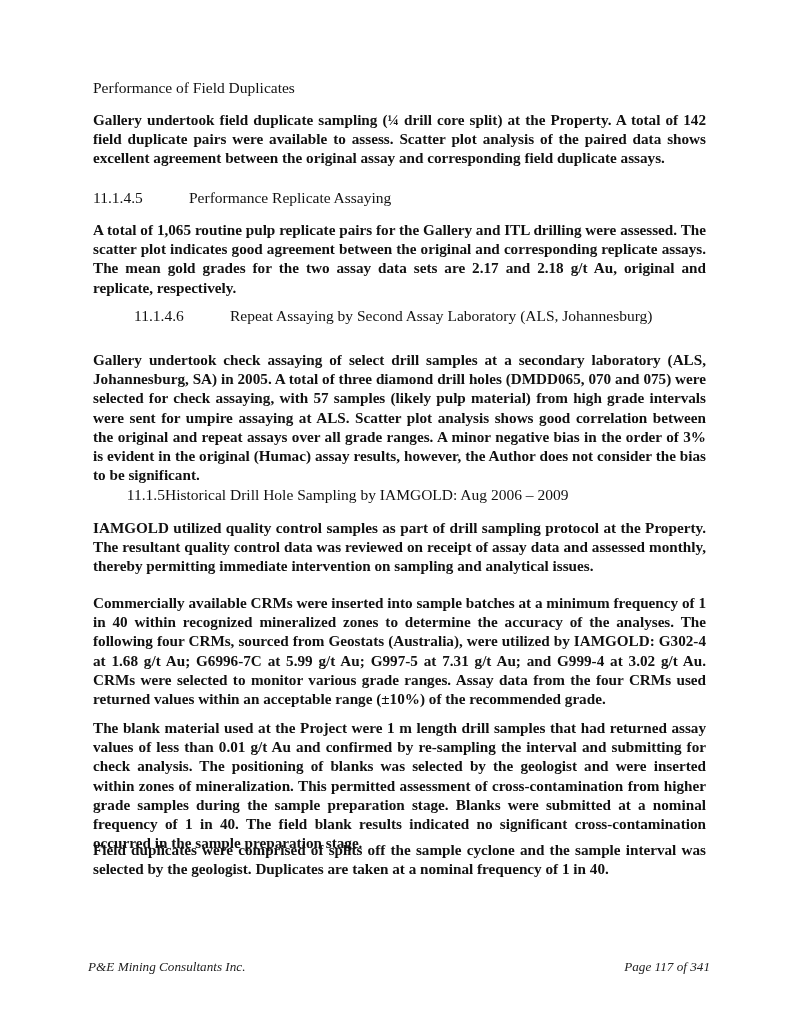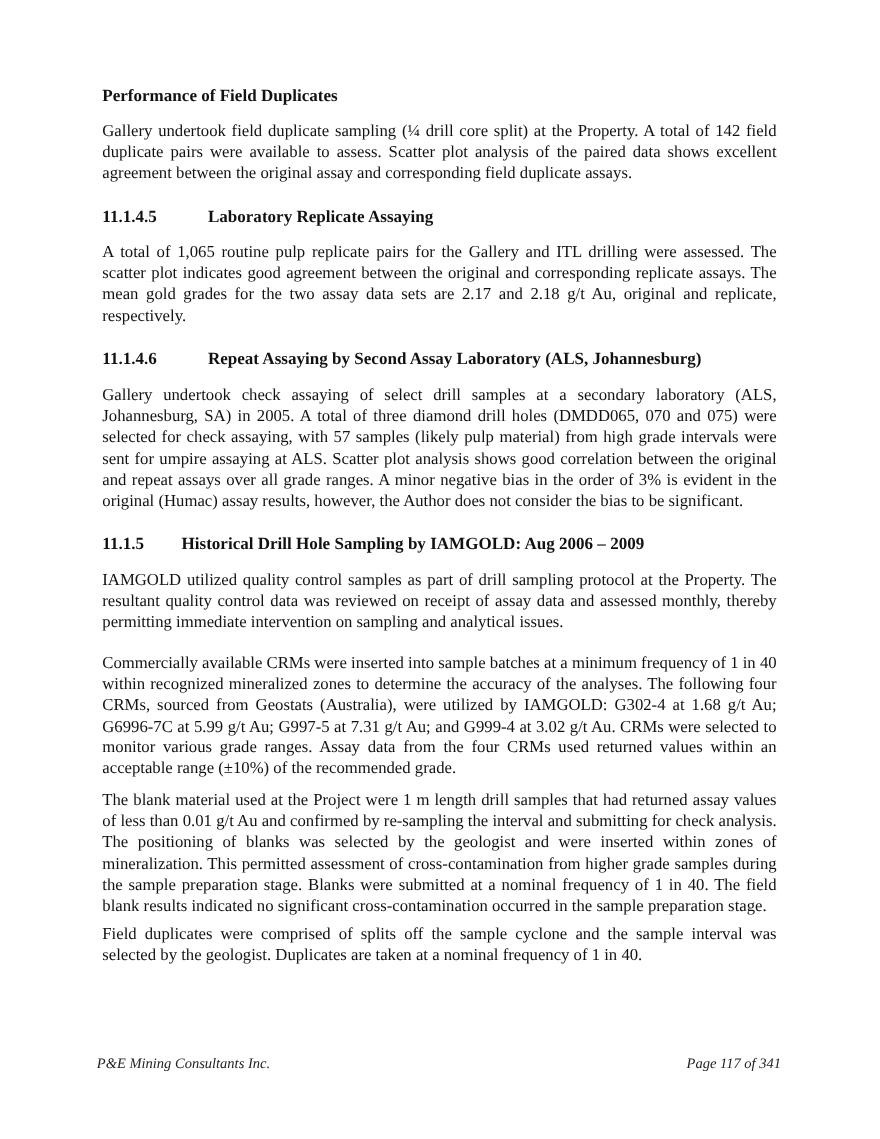--- a/index.html
+++ b/index.html
@@ -17,40 +17,42 @@
     }
     .page {
       position: absolute;
       left: 93px;
       top: 0;
       width: 613px;
     }
     .heading {
       position: absolute;
       left: 0;
-      font-weight: bold;
+      font-weight: normal;
       font-size: 15.5px;
       line-height: 19px;
       white-space: nowrap;
     }
     .heading .num {
       display: inline-block;
       width: 96px;
     }
     .heading .num.short {
       width: 72px;
+      text-align: right;
     }
     .para {
       position: absolute;
       left: 0;
       width: 613px;
       font-size: 15.2px;
       line-height: 19.2px;
       text-align: justify;
       margin: 0;
+      font-weight: bold;
     }
     .footer {
       position: absolute;
       left: 88px;
       width: 622px;
       top: 958px;
       font-style: italic;
       font-size: 13.2px;
       line-height: 17px;
       color: #222222;
@@ -63,25 +65,25 @@
 <body>
 
 <div class="page">
 
   <div class="heading" style="top:78px;">
     <span>Performance of Field Duplicates</span>
   </div>
   <p class="para" style="top:110px;">Gallery undertook field duplicate sampling (¼ drill core split) at the Property. A total of 142 field duplicate pairs were available to assess. Scatter plot analysis of the paired data shows excellent agreement between the original assay and corresponding field duplicate assays.</p>
 
   <div class="heading" style="top:188px;">
-    <span class="num">11.1.4.5</span><span>Laboratory Replicate Assaying</span>
+    <span class="num">11.1.4.5</span><span>Performance Replicate Assaying</span>
   </div>
   <p class="para" style="top:220px;">A total of 1,065 routine pulp replicate pairs for the Gallery and ITL drilling were assessed. The scatter plot indicates good agreement between the original and corresponding replicate assays. The mean gold grades for the two assay data sets are 2.17 and 2.18 g/t Au, original and replicate, respectively.</p>
 
-  <div class="heading" style="top:317px;">
+  <div class="heading" style="top:306px;margin-left:41px;">
     <span class="num">11.1.4.6</span><span>Repeat Assaying by Second Assay Laboratory (ALS, Johannesburg)</span>
   </div>
   <p class="para" style="top:350px;">Gallery undertook check assaying of select drill samples at a secondary laboratory (ALS, Johannesburg, SA) in 2005. A total of three diamond drill holes (DMDD065, 070 and 075) were selected for check assaying, with 57 samples (likely pulp material) from high grade intervals were sent for umpire assaying at ALS. Scatter plot analysis shows good correlation between the original and repeat assays over all grade ranges. A minor negative bias in the order of 3% is evident in the original (Humac) assay results, however, the Author does not consider the bias to be significant.</p>
 
   <div class="heading" style="top:485px;">
     <span class="num short">11.1.5</span><span>Historical Drill Hole Sampling by IAMGOLD: Aug 2006 – 2009</span>
   </div>
   <p class="para" style="top:518px;">IAMGOLD utilized quality control samples as part of drill sampling protocol at the Property. The resultant quality control data was reviewed on receipt of assay data and assessed monthly, thereby permitting immediate intervention on sampling and analytical issues.</p>
   <p class="para" style="top:593px;">Commercially available CRMs were inserted into sample batches at a minimum frequency of 1 in 40 within recognized mineralized zones to determine the accuracy of the analyses. The following four CRMs, sourced from Geostats (Australia), were utilized by IAMGOLD: G302-4 at 1.68 g/t Au; G6996-7C at 5.99 g/t Au; G997-5 at 7.31 g/t Au; and G999-4 at 3.02 g/t Au. CRMs were selected to monitor various grade ranges. Assay data from the four CRMs used returned values within an acceptable range (±10%) of the recommended grade.</p>
   <p class="para" style="top:718px;">The blank material used at the Project were 1 m length drill samples that had returned assay values of less than 0.01 g/t Au and confirmed by re-sampling the interval and submitting for check analysis. The positioning of blanks was selected by the geologist and were inserted within zones of mineralization. This permitted assessment of cross-contamination from higher grade samples during the sample preparation stage. Blanks were submitted at a nominal frequency of 1 in 40. The field blank results indicated no significant cross-contamination occurred in the sample preparation stage.</p>

